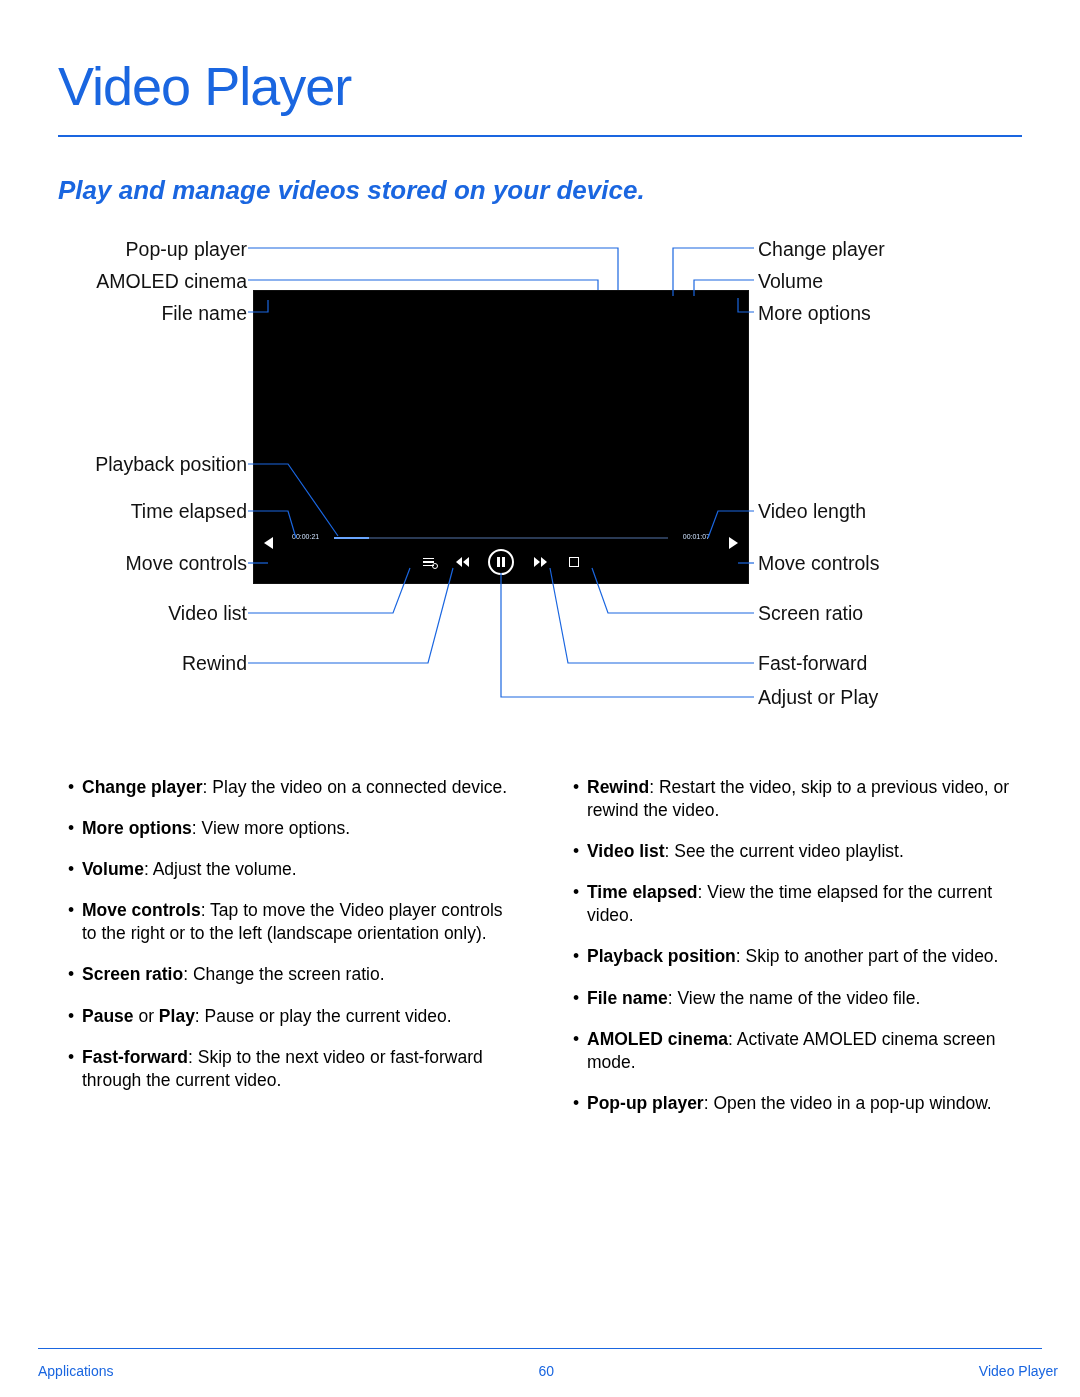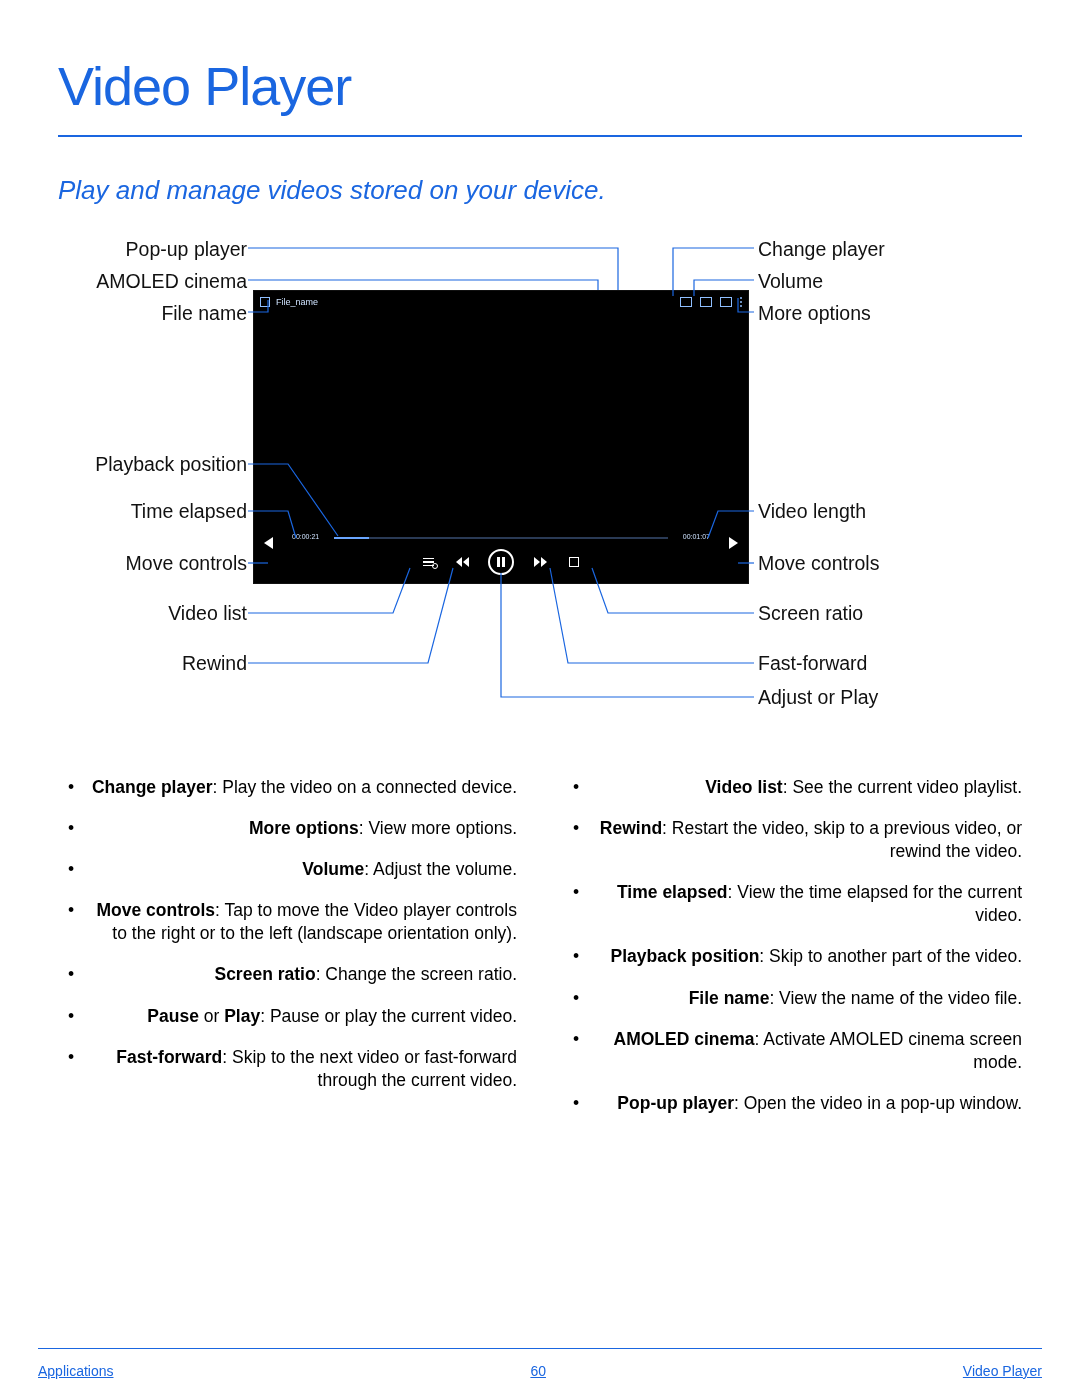--- a/index.html
+++ b/index.html
@@ -24,21 +24,21 @@
   }
   .blue-rule {
     border: none;
     border-top: 2.5px solid #1a66e0;
     margin-top: 18px;
   }
   .intro {
     margin-top: 38px;
     font-size: 26px;
     font-style: italic;
-    font-weight: 400;
+    font-weight: 700;
     color: #1a66e0;
   }
   
   .diagram-wrap {
     position: relative;
     margin-top: 22px;
     height: 540px;
   }
   
   .phone {
@@ -160,21 +160,20 @@
   }
   svg.callout-lines line, svg.callout-lines polyline {
     stroke: #1a66e0; stroke-width: 1.2; fill: none;
   }
 
   
   .columns {
     display: flex;
     gap: 46px;
     margin-top: 8px;
-    text-align: right;
   }
   .col {
     flex: 1;
   }
   ul.desc {
     list-style: none;
     padding-left: 10px;
   }
   ul.desc li {
     position: relative;
@@ -193,23 +192,23 @@
   ul.desc li b { font-weight: bold; }
 
   
   .footer-rule {
     position: absolute;
     left: 38px; right: 38px; bottom: 48px;
     border: none; border-top: 1px solid #1a66e0;
   }
   .footer {
     position: absolute;
-    left: 38px; right: 38px; bottom: 18px;
+    left: 38px; right: 22px; bottom: 18px;
     display: flex; justify-content: space-between;
-    font-size: 14px; color: #1a66e0; text-decoration: underline;
+    font-size: 14px; color: #1a66e0;
   }
 </style>
 </head>
 <body>
 
 <div class="page">
   <h1 class="page-title">Video Player</h1>
   <hr class="blue-rule">
   <p class="intro">Play and manage videos stored on your device.</p>
 
@@ -227,34 +226,20 @@
     <div class="callout right" style="left:700px; top:10px;">Change player</div>
     <div class="callout right" style="left:700px; top:42px;">Volume</div>
     <div class="callout right" style="left:700px; top:74px;">More options</div>
     <div class="callout right" style="left:700px; top:272px;">Video length</div>
     <div class="callout right" style="left:700px; top:324px;">Move controls</div>
     <div class="callout right" style="left:700px; top:374px;">Screen ratio</div>
     <div class="callout right" style="left:700px; top:424px;">Fast-forward</div>
     <div class="callout right" style="left:700px; top:458px;">Adjust or Play</div>
 
     <div class="phone">
-      <div class="phone-topbar">
-        <div class="phone-sq"></div>
-        <span>File_name</span>
-        <div class="phone-topicons">
-          <div class="ticon"></div>
-          <div class="ticon"></div>
-          <div class="ticon"></div>
-          <div class="vdots">
-              <div></div>
-              <div></div>
-              <div></div>
-            </div>
-        </div>
-      </div>
       <div class="phone-bottom">
         <div class="seekbar">
           <span class="pb-time-l">00:00:21</span>
           <span class="pb-time-r">00:01:07</span>
           <div class="track"></div>
           <div class="track-fill"></div>
         </div>
         <div class="side-tri-l"></div>
         <div class="side-tri-r"></div>
         <div class="ctrlrow">
@@ -328,22 +313,22 @@
           <li><b>More options</b>: View more options.</li>
           <li><b>Volume</b>: Adjust the volume.</li>
           <li><b>Move controls</b>: Tap to move the Video player controls to the right or to the left (landscape orientation only).</li>
           <li><b>Screen ratio</b>: Change the screen ratio.</li>
           <li><b>Pause</b> or <b>Play</b>: Pause or play the current video.</li>
           <li><b>Fast-forward</b>: Skip to the next video or fast-forward through the current video.</li>
         </ul>
     </div>
     <div class="col">
       <ul class="desc" id="col2-list">
+          <li><b>Rewind</b>: Restart the video, skip to a previous video, or rewind the video.</li>
           <li><b>Video list</b>: See the current video playlist.</li>
-          <li><b>Rewind</b>: Restart the video, skip to a previous video, or rewind the video.</li>
           <li><b>Time elapsed</b>: View the time elapsed for the current video.</li>
           <li><b>Playback position</b>: Skip to another part of the video.</li>
           <li><b>File name</b>: View the name of the video file.</li>
           <li><b>AMOLED cinema</b>: Activate AMOLED cinema screen mode.</li>
           <li><b>Pop-up player</b>: Open the video in a pop-up window.</li>
         </ul>
     </div>
   </div>
 
   <hr class="footer-rule">

